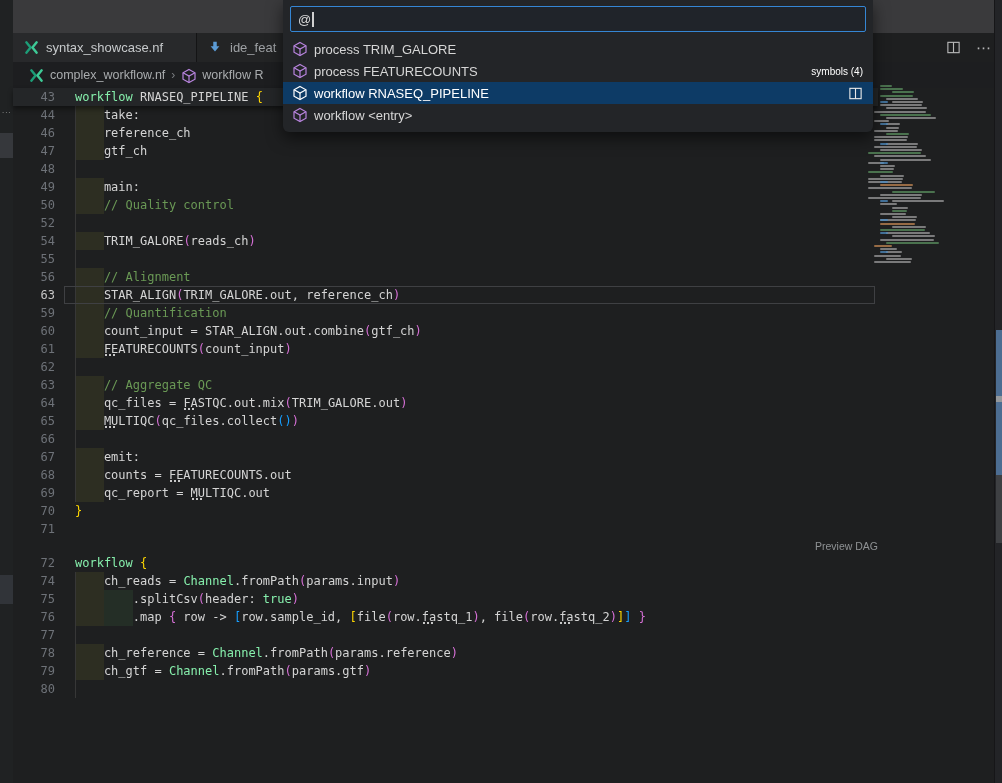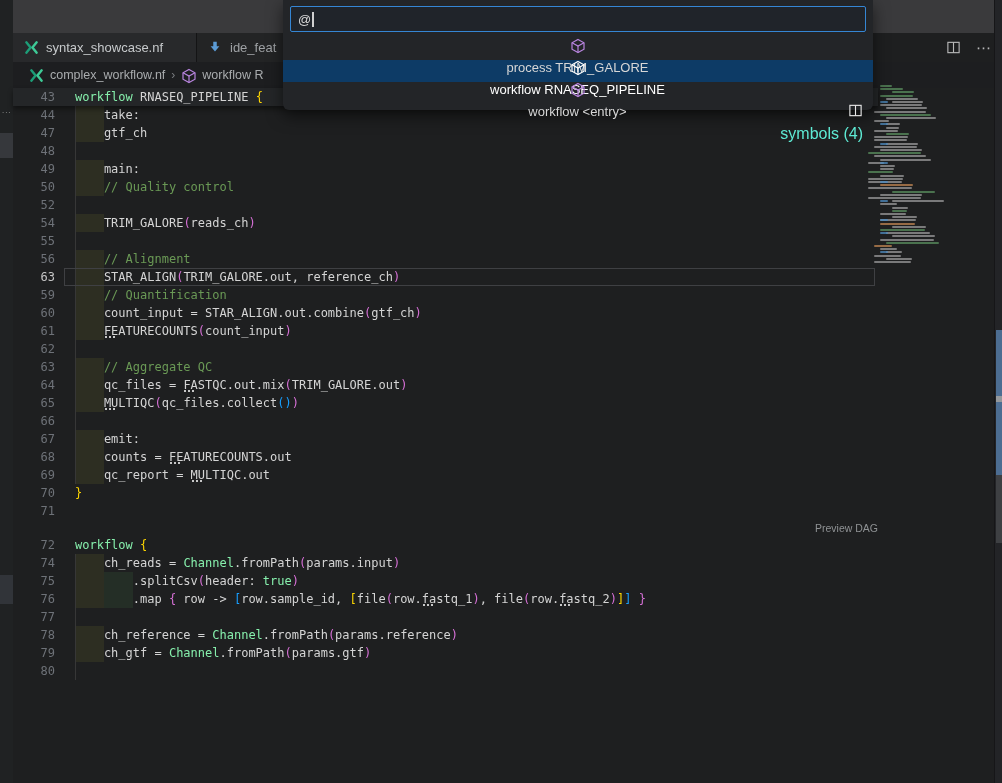--- a/index.html
+++ b/index.html
@@ -63,23 +63,23 @@
   
   .quickpick { position:absolute; left:283px; top:0; width:590px; background:#232528;
                border-radius:0 0 6px 6px; box-shadow:0 6px 16px rgba(0,0,0,.55); z-index:10; padding-bottom:6px; }
   .qp-inputwrap { margin:6px 7px 6px 7px; height:26px; border:1px solid #3586d4; background:#20242a;
                   border-radius:2px; display:flex; align-items:center; padding-left:7px; cursor:text; }
   .qp-query { font-size:13px; color:#d7d7d7; }
   .caret { display:inline-block; width:1.5px; height:15px; background:#d0d0d0; margin-left:1px;
            vertical-align:middle; animation:blink 1s steps(1) infinite; }
   @keyframes blink { 50% { opacity:0; } }
   .qp-item { height:22px; display:flex; align-items:center; gap:6px; padding:0 10px 0 9px;
-             font-size:13px; color:#d6d6d6; cursor:pointer;flex-direction:column; }
+             font-size:13px; color:#d6d6d6; cursor:pointer; }
   .qp-item.selected { background:#0d3b66; color:#ffffff; }
-  .qp-badge { margin-left:auto; color:#5eead4; font-size:16px;margin-top:44px; }
+  .qp-badge { margin-left:auto; color:#ffffff; font-size:10px;margin-top:44px; }
   .qp-action { margin-left:auto; display:flex; align-items:center; }
 
   .icon16 { width:16px; height:16px; display:inline-block; flex:none; }
   .icon15 { width:15px; height:15px; display:inline-block; flex:none; }
 </style>
 </head>
 <body>
 
 <div id="app">
 
@@ -124,20 +124,21 @@
     <span>workflow R</span>
   </div>
 
   <div class="editor"></div>
 
   <div class="sticky" id="stickyRow">
       <div class="row"><span class="ln">43</span><span class="codetext"><span class="tk">workflow</span><span class="tp"> RNASEQ_PIPELINE </span><span class="tg">{</span></span></div>
     </div>
   <div class="rows" id="codeRows">
       <div class="row"><span class="ln">44</span><span class="codetext"><i class="guide"></i><span class="ind i1"></span><span class="tp">take:</span></span></div>
+      <div class="row"><span class="ln">46</span><span class="codetext"><i class="guide"></i><span class="ind i1"></span><span class="tp">reference_ch</span></span></div>
       <div class="row"><span class="ln">47</span><span class="codetext"><i class="guide"></i><span class="ind i1"></span><span class="tp">gtf_ch</span></span></div>
       <div class="row"><span class="ln">48</span><span class="codetext"><i class="guide"></i></span></div>
       <div class="row"><span class="ln">49</span><span class="codetext"><i class="guide"></i><span class="ind i1"></span><span class="tp">main:</span></span></div>
       <div class="row"><span class="ln">50</span><span class="codetext"><i class="guide"></i><span class="ind i1"></span><span class="tc">// Quality control</span></span></div>
       <div class="row"><span class="ln">52</span><span class="codetext"><i class="guide"></i></span></div>
       <div class="row"><span class="ln">54</span><span class="codetext"><i class="guide"></i><span class="ind i1"></span><span class="tp">TRIM_GALORE</span><span class="tm">(</span><span class="tp">reads_ch</span><span class="tm">)</span></span></div>
       <div class="row"><span class="ln">55</span><span class="codetext"><i class="guide"></i></span></div>
       <div class="row"><span class="ln">56</span><span class="codetext"><i class="guide"></i><span class="ind i1"></span><span class="tc">// Alignment</span></span></div>
       <div class="row current"><span class="ln">63</span><span class="codetext"><i class="guide"></i><span class="ind i1"></span><span class="tp">STAR_ALIGN</span><span class="tm">(</span><span class="tp">TRIM_GALORE.out, reference_ch</span><span class="tm">)</span></span></div>
       <div class="row"><span class="ln">59</span><span class="codetext"><i class="guide"></i><span class="ind i1"></span><span class="tc">// Quantification</span></span></div>
@@ -252,20 +253,28 @@
     <div id="qpList">
         <div class="qp-item">
           <span class="icon16"><svg viewBox="0 0 16 16" width="16" height="16" fill="none" stroke="#b884de" stroke-width="1.2">
               <path d="M8 1.5 L14 4.8 V11.2 L8 14.5 L2 11.2 V4.8 Z"></path>
               <path d="M2 4.8 L8 8.1 L14 4.8"></path>
               <path d="M8 8.1 V14.5"></path>
             </svg></span>
           <span>process TRIM_GALORE</span>
           <span class="qp-badge">symbols (4)</span>
         </div>
+        <div class="qp-item">
+          <span class="icon16"><svg viewBox="0 0 16 16" width="16" height="16" fill="none" stroke="#b884de" stroke-width="1.2">
+              <path d="M8 1.5 L14 4.8 V11.2 L8 14.5 L2 11.2 V4.8 Z"></path>
+              <path d="M2 4.8 L8 8.1 L14 4.8"></path>
+              <path d="M8 8.1 V14.5"></path>
+            </svg></span>
+          <span>process FEATURECOUNTS</span>
+        </div>
         <div class="qp-item selected">
           <span class="icon16"><svg viewBox="0 0 16 16" width="16" height="16" fill="none" stroke="#ffffff" stroke-width="1.2">
               <path d="M8 1.5 L14 4.8 V11.2 L8 14.5 L2 11.2 V4.8 Z"></path>
               <path d="M2 4.8 L8 8.1 L14 4.8"></path>
               <path d="M8 8.1 V14.5"></path>
             </svg></span>
           <span>workflow RNASEQ_PIPELINE</span>
           <span class="qp-action">
             <svg viewBox="0 0 16 16" width="15" height="15" fill="none" stroke="#e8e8e8" stroke-width="1.2">
               <rect x="2" y="2.5" width="12" height="11"></rect>

